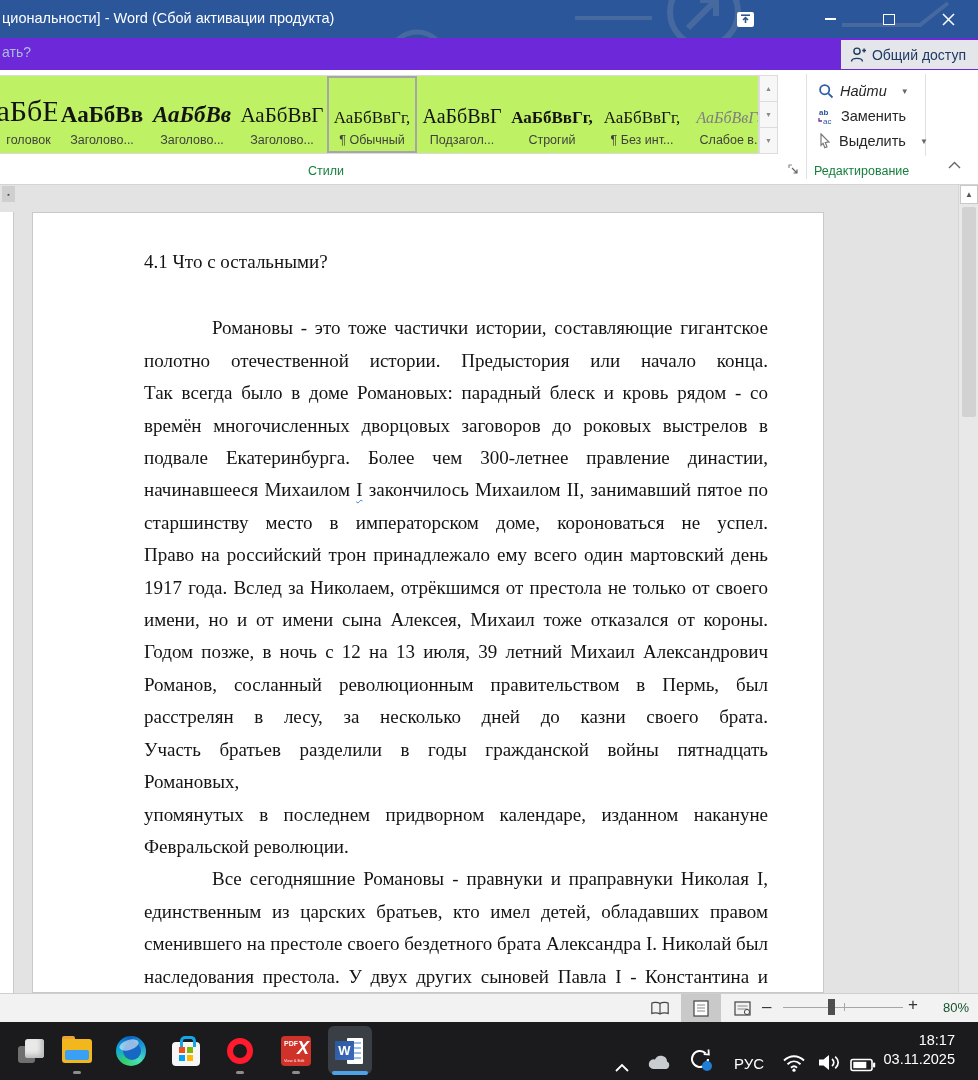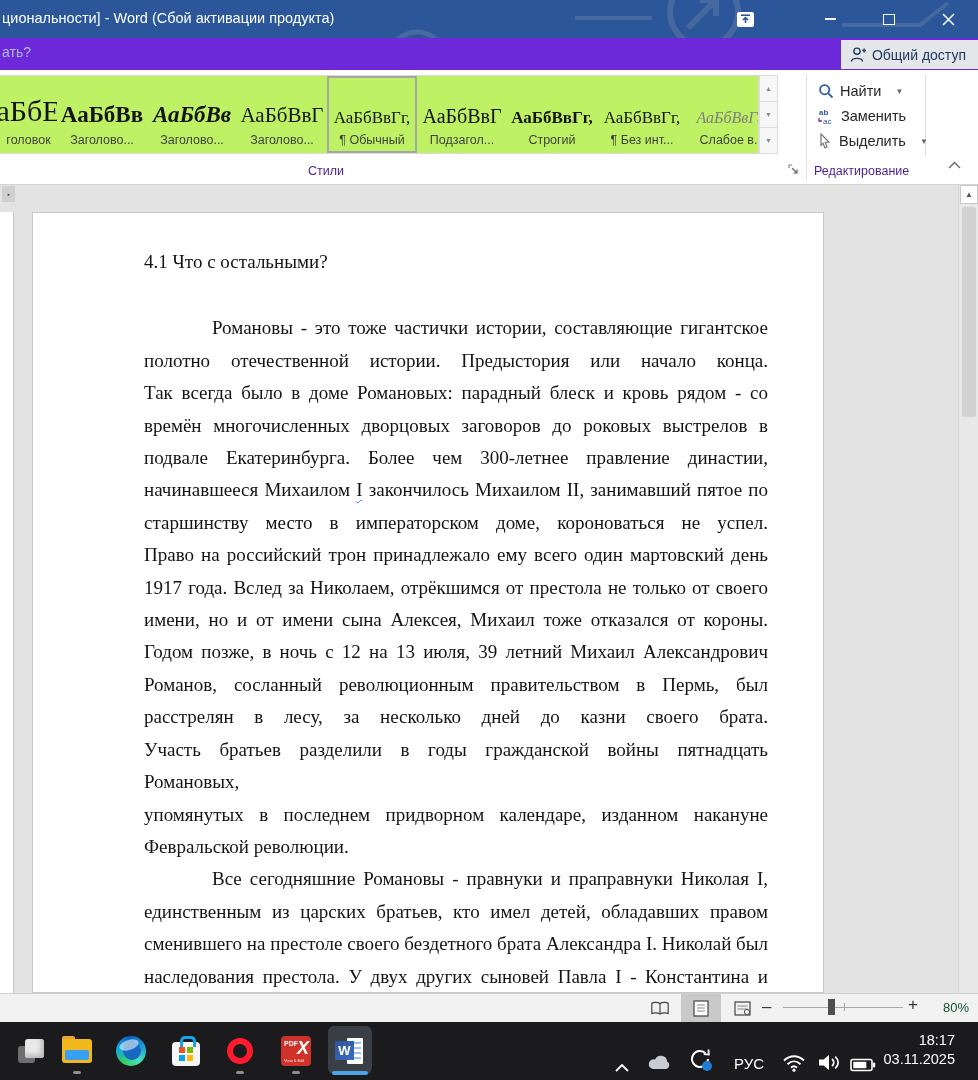--- a/index.html
+++ b/index.html
@@ -34,21 +34,21 @@
   .p-nospace{font-size:17px;} .p-subtle{font-size:16px;font-style:italic;color:#808080;}
   .sel{border:2px solid #a6a6a6;padding-bottom:4px;}
   .gscroll{position:absolute;left:759px;top:5px;width:19px;height:79px;display:flex;flex-direction:column;}
   .gs{flex:1;border:1px solid #dcdcdc;border-top:none;background:#f7f7f7;color:#8a8a8a;font-size:7px;
       display:flex;align-items:center;justify-content:center;cursor:default;}
   .gs:first-child{border-top:1px solid #dcdcdc;}
   .vsep{position:absolute;top:4px;width:1px;background:#e0e0e0;}
   .edit-row{position:absolute;left:818px;height:22px;display:flex;align-items:center;gap:6px;font-size:14.5px;color:#262626;cursor:default;}
   .caret{font-size:8px;color:#666;margin-left:8px;}
   .groupstrip{position:absolute;left:0;top:88px;width:978px;height:25px;}
-  .grouplabel{position:absolute;font-size:12.5px;color:#4c1d95;}
+  .grouplabel{position:absolute;font-size:12.5px;color:#15803d;}
   .launcher{position:absolute;left:788px;top:6px;cursor:default;}
   .collapse{position:absolute;left:948px;top:3px;color:#666;font-size:12px;cursor:default;}
   
   .docarea{position:absolute;left:0;top:185px;width:978px;height:808px;background:#e3e3e3;overflow:hidden;}
   .prevpage{position:absolute;left:0;top:27px;width:13px;height:781px;background:#fff;border-right:1px solid #c9c9c9;}
   .page{position:absolute;left:32px;top:27px;width:792px;height:781px;background:#fff;border:1px solid #c9c9c9;box-sizing:border-box;overflow:hidden;}
   .pagecontent{position:absolute;left:111px;top:0;width:624px;}
   .doc-heading{margin-top:33px;font:19px "Liberation Serif",serif;line-height:32.4px;color:#141414;}
   .para{margin:0;}
   .para1{margin-top:34px;}
@@ -214,21 +214,21 @@
     </div>
     <div class="gscroll">
       <div class="gs">▲</div>
       <div class="gs">▼</div>
       <div class="gs">▼</div>
     </div>
 
     <div class="vsep" style="left:806px;height:105px;"></div>
     <div class="vsep" style="left:925px;height:82px;"></div>
 
-    <div class="edit-row" style="top:10px;">
+    <div class="edit-row" style="top:10px;font-style:italic;">
       <svg width="16" height="16" viewBox="0 0 16 16">
         <g stroke="#2d5fa8" stroke-width="1.8" fill="none">
             <circle cx="6.7" cy="6.7" r="4.6"></circle>
             <path d="M10.3 10.3 L14.5 14.5"></path>
           </g>
       </svg>
       <span>Найти</span>
       <span class="caret">▼</span>
     </div>
     <div class="edit-row" style="top:35px;">

